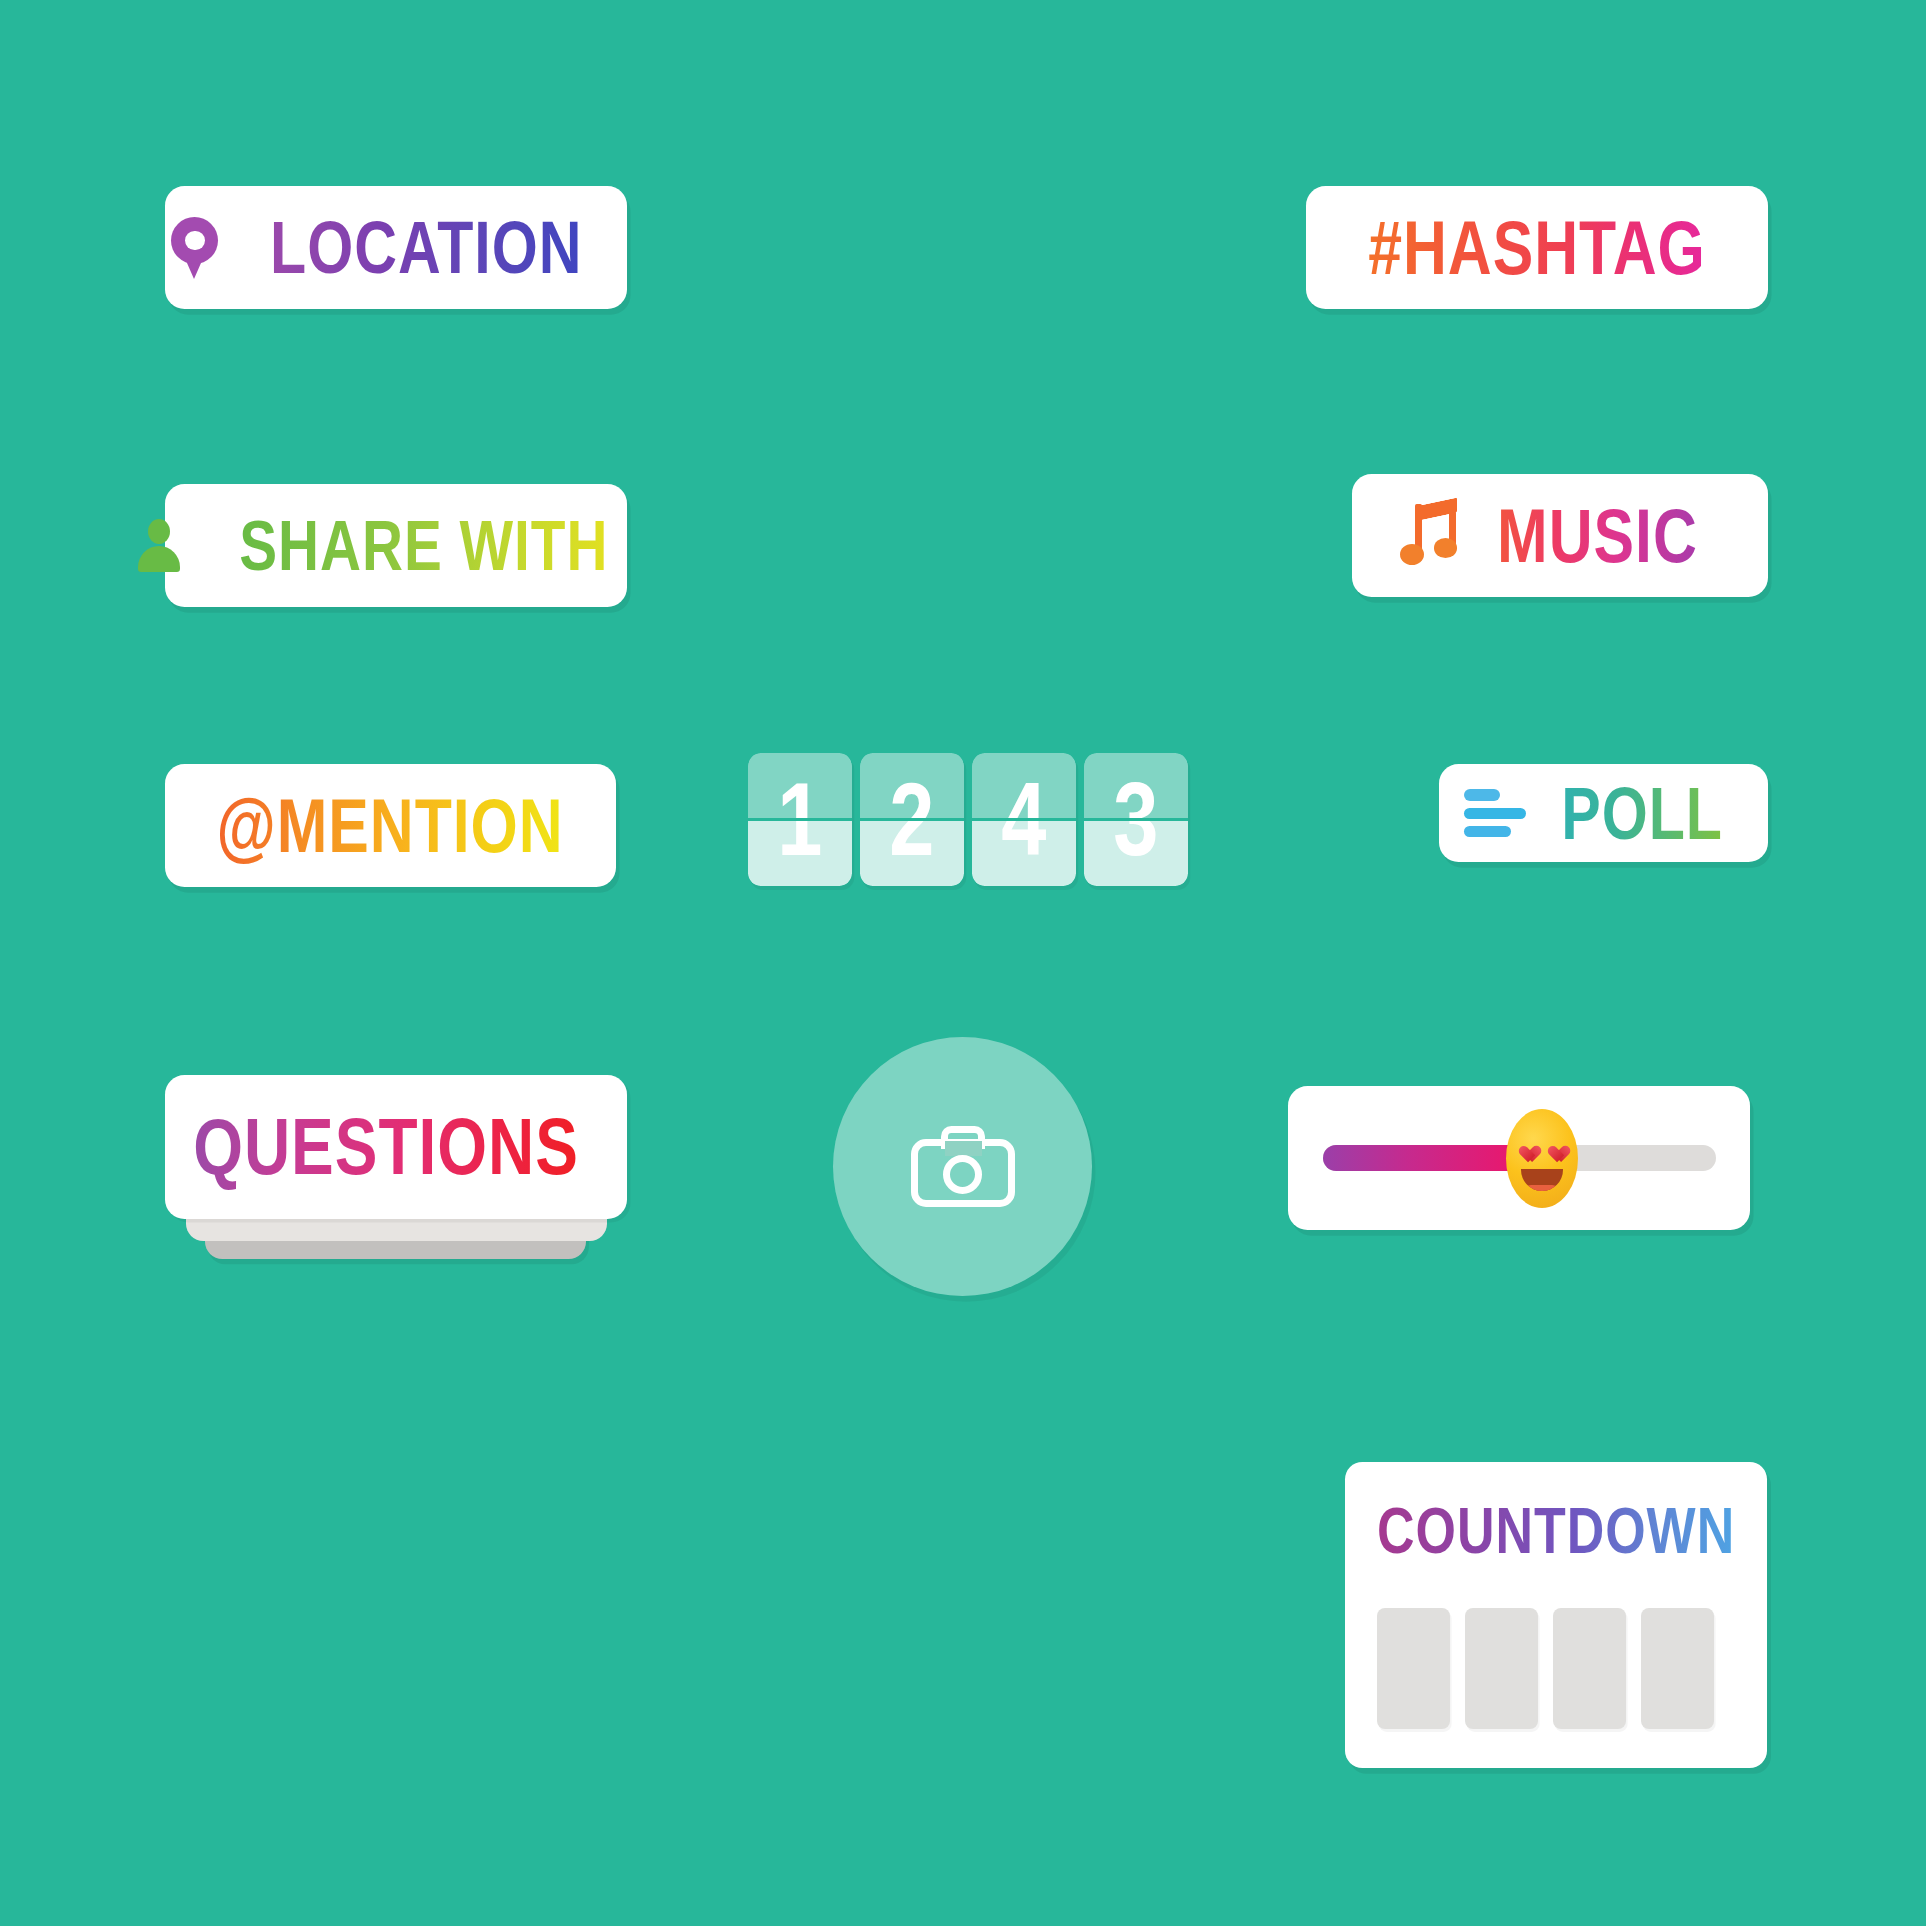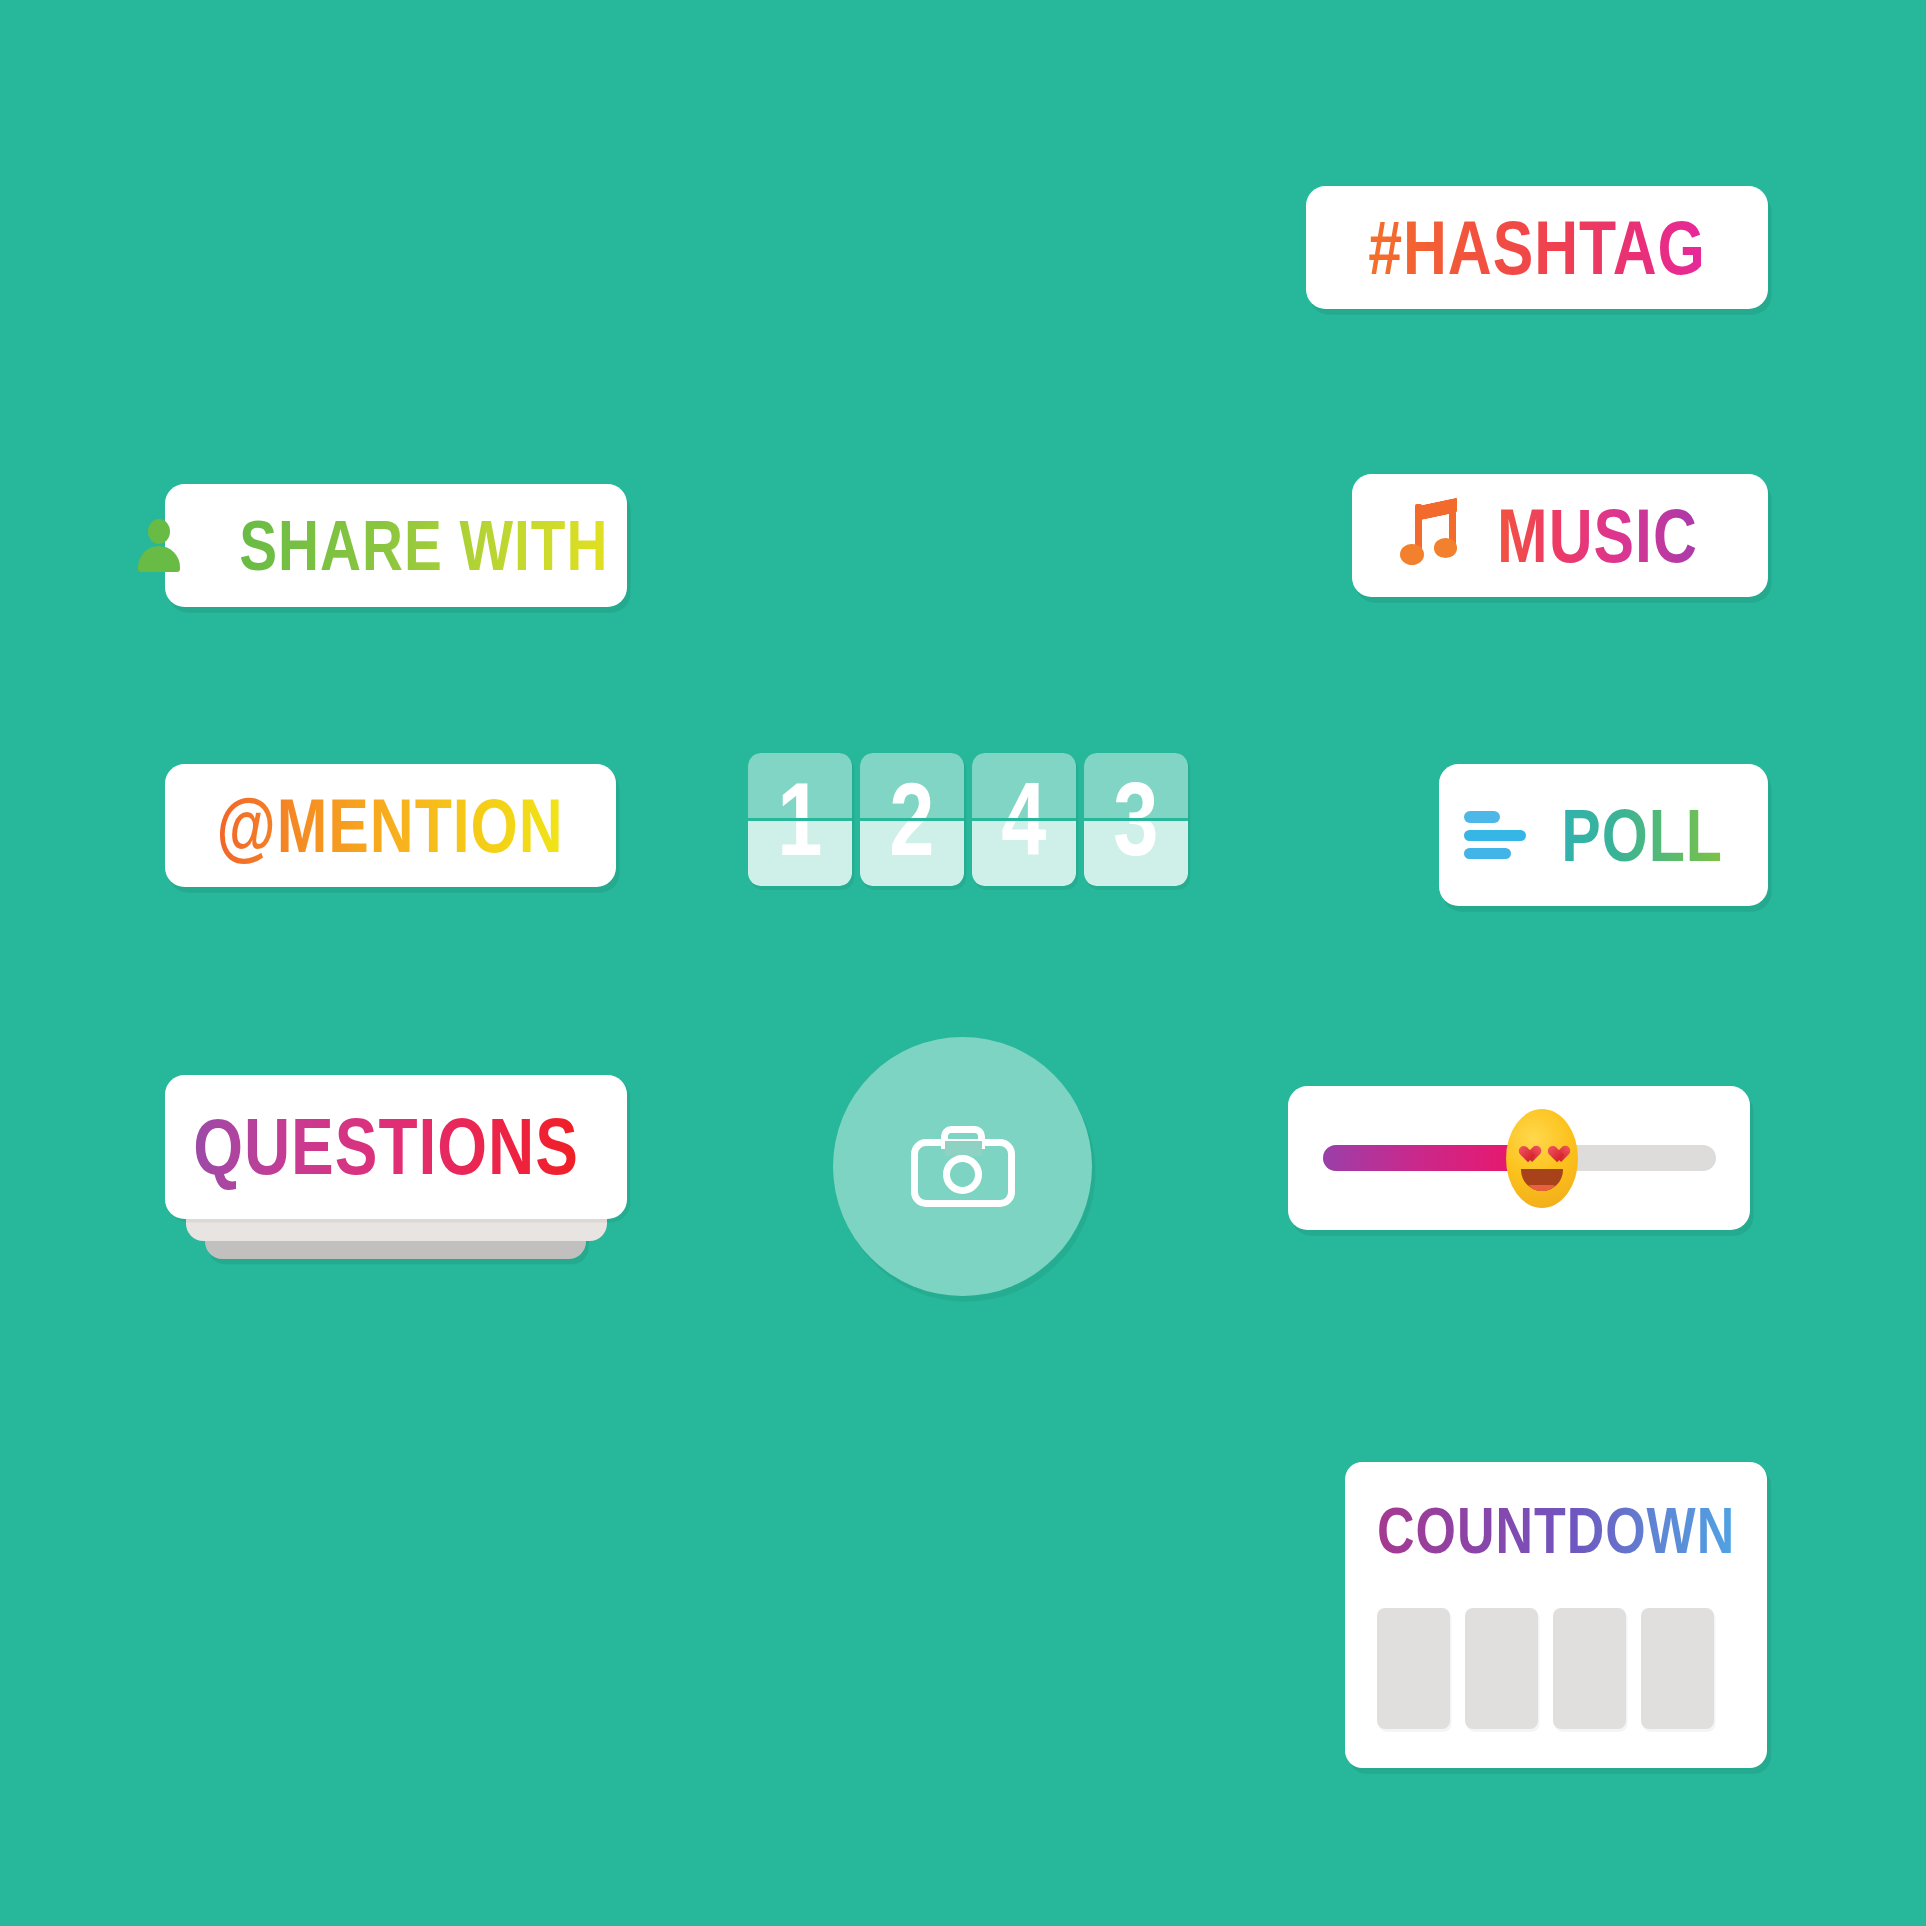--- a/index.html
+++ b/index.html
@@ -182,21 +182,21 @@
     font-weight:700; font-size:104px; color:#ffffff;
     z-index:3;
   }
   .flip-digit span { transform:scaleX(0.78); display:inline-block; }
   .flip-hinge {
     position:absolute; left:0; right:0; top:calc(50% - 1.7px); height:3.5px;
     background:#27b79a; z-index:4;
   }
 
   
-  #poll-sticker { left:1439px; top:764px; width:329px; height:142px; }
+  #poll-sticker { left:1439px; top:764px; width:329px; height:98px; }
   #poll-label {
     font-size:74px;
     background-image:linear-gradient(90deg,#30b2ae 0%,#3bb397 35%,#5cbb6d 70%,#7fc241 100%);
   }
   .poll-bars { width:64px; height:55px; position:relative; flex:0 0 auto; }
   .poll-bars i { position:absolute; left:0; height:11.6px; border-radius:7px; display:block; }
   .poll-bars i:nth-child(1){ top:3.5px;  width:36px; background:#4db8e8; }
   .poll-bars i:nth-child(2){ top:22px; width:62px; background:#35b6e5; }
   .poll-bars i:nth-child(3){ top:40px; width:47px; background:#42b5e8; }
 
@@ -357,20 +357,28 @@
   .countdown-tile {
     width:73px; height:121px; background:#e0dfdd; border-radius:8px;
     box-shadow: 1.7px 2.9px 0 rgba(0,0,0,0.04);
   }
 </style>
 </head>
 <body style="background: rgb(39, 183, 154);">
 
 <div class="canvas">
 
+  <div class="pill" id="location-sticker">
+    <span class="pin">
+      <span class="pin-tail"></span>
+      <span class="pin-head"></span>
+      <span class="pin-hole"></span>
+    </span>
+    <span class="grad-text" id="location-label">LOCATION</span>
+  </div>
 
 
   <div class="pill" id="share-sticker">
     <span class="person-icon">
       <span class="head"></span>
         <span class="body"></span>
     </span>
     <span class="grad-text" id="share-label">SHARE WITH</span>
   </div>
 

